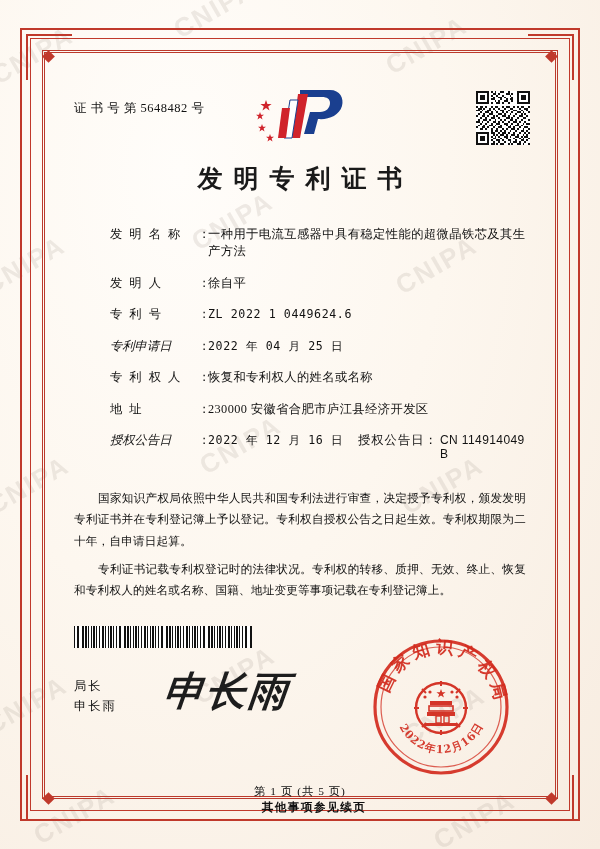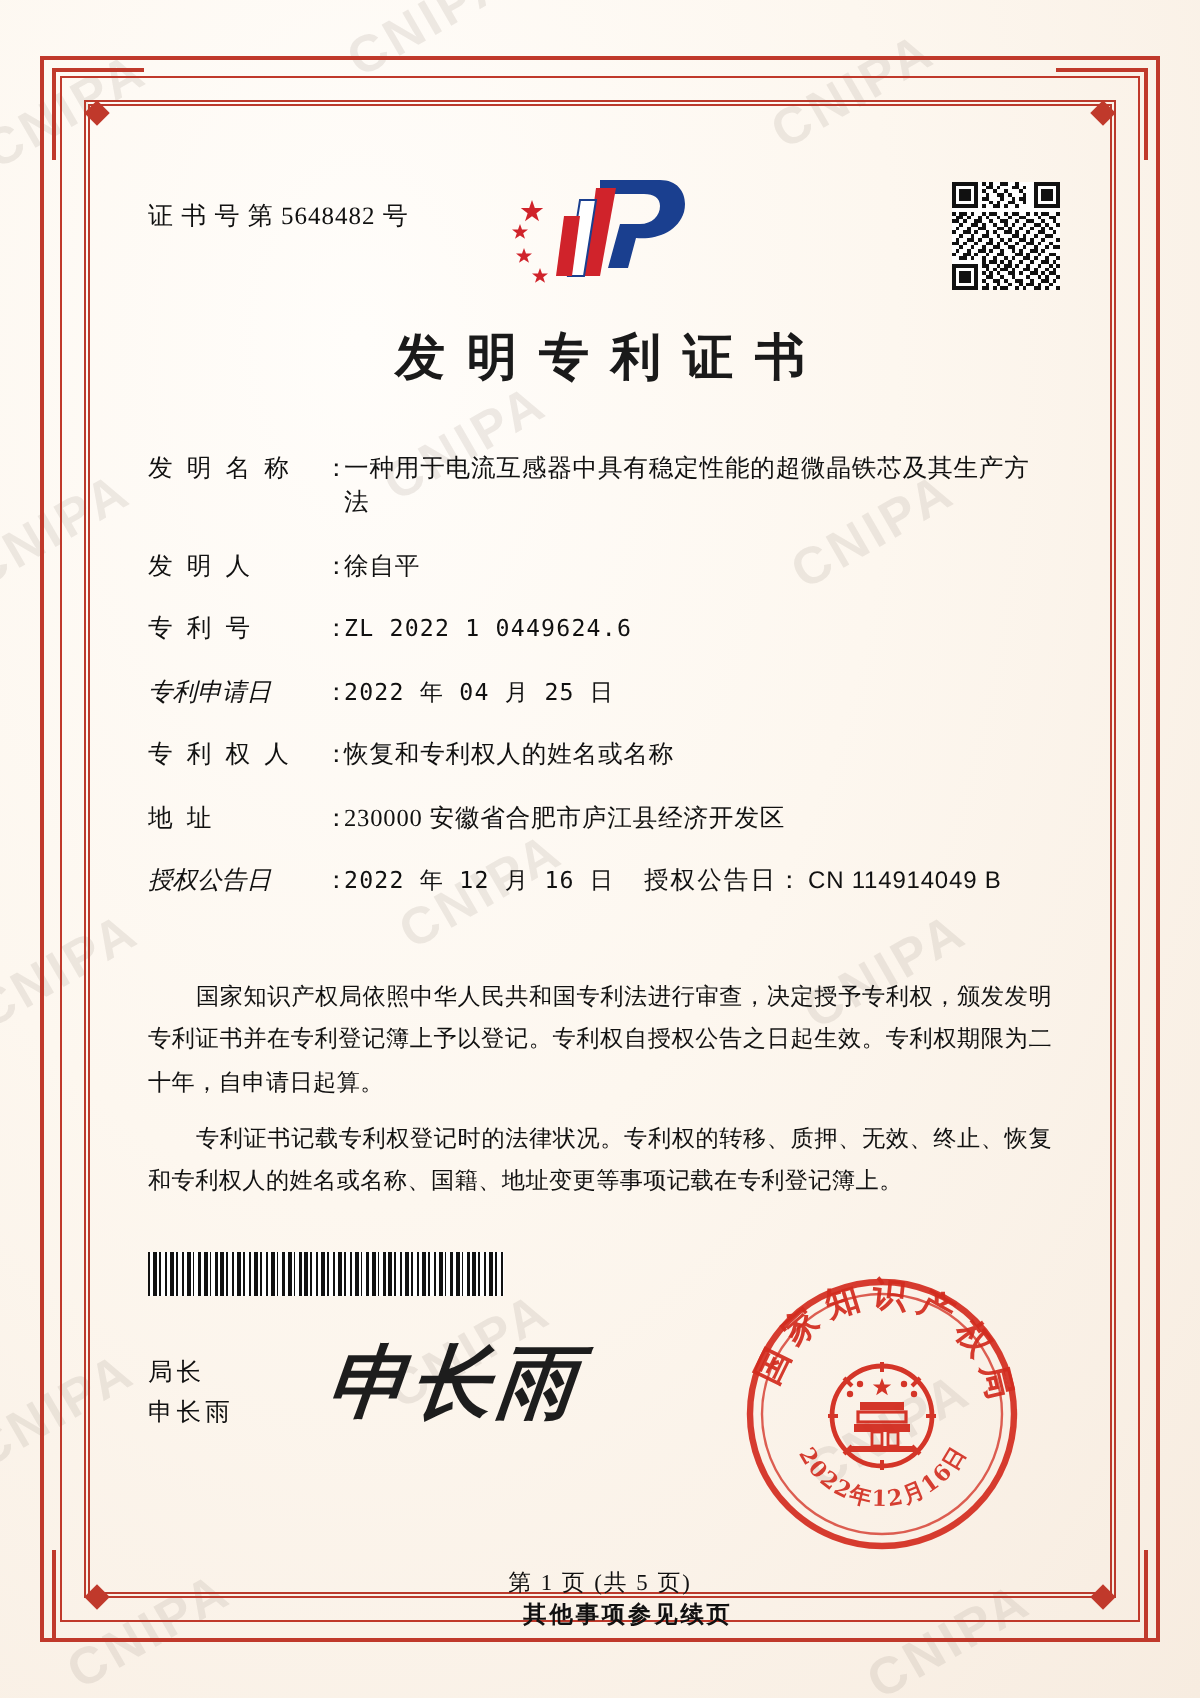--- a/index.html
+++ b/index.html
@@ -142,20 +142,21 @@
     align-items: baseline;
     margin-bottom: 14.5px;
     font-size: 12.3px;
     color: #111;
   }
   .label {
     width: 88px;
     flex: none;
     letter-spacing: 2px;
     white-space: nowrap;
+    margin-left: 36px;
   }
   .label.tight { letter-spacing: 0px; font-style: italic; }
   .colon { width: 10px; flex: none; }
   .value {
     flex: 1;
     letter-spacing: 0.4px;
   }
   .value.mono {
     font-family: "DejaVu Sans Mono", monospace;
     font-size: 11.6px;

